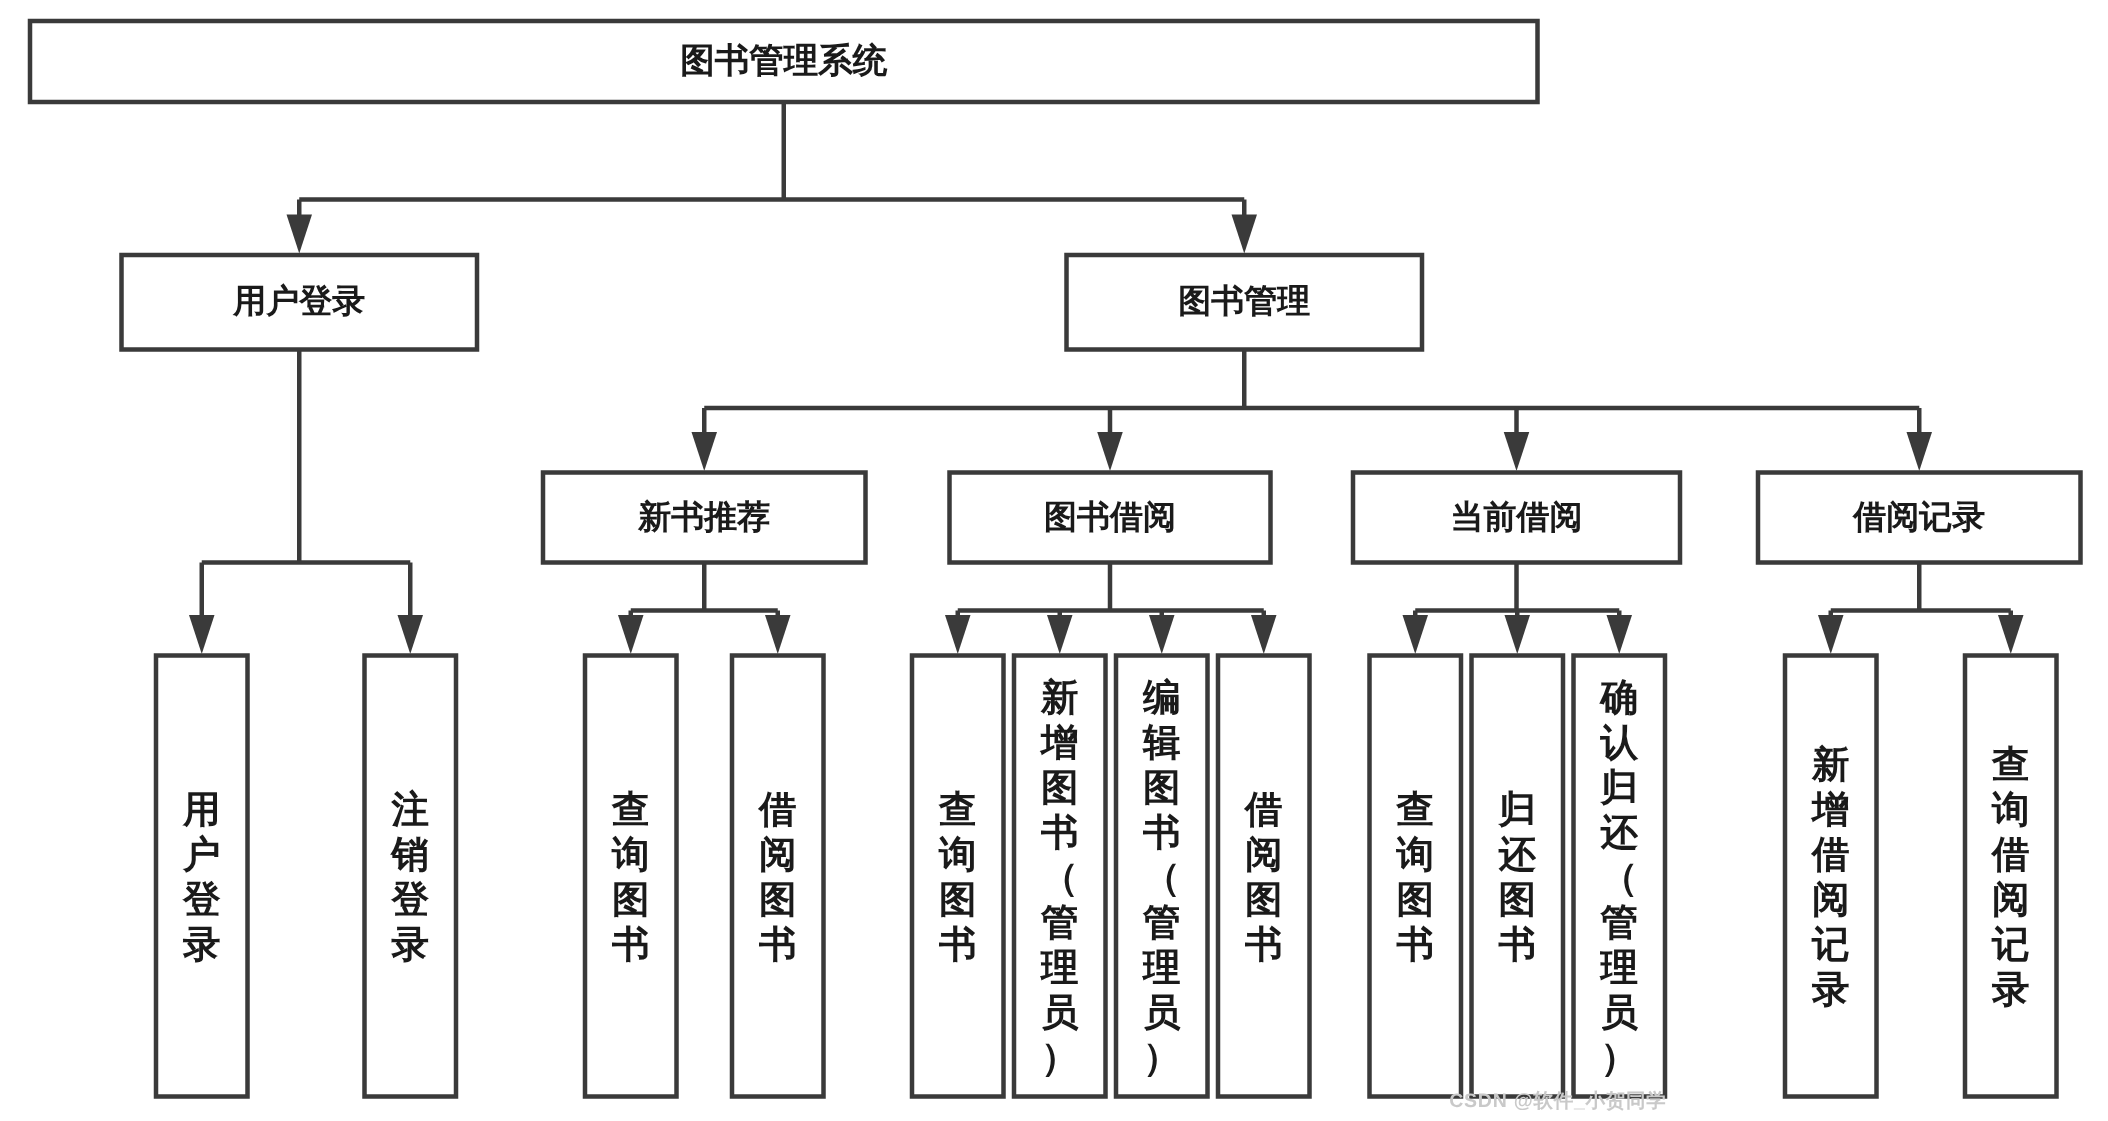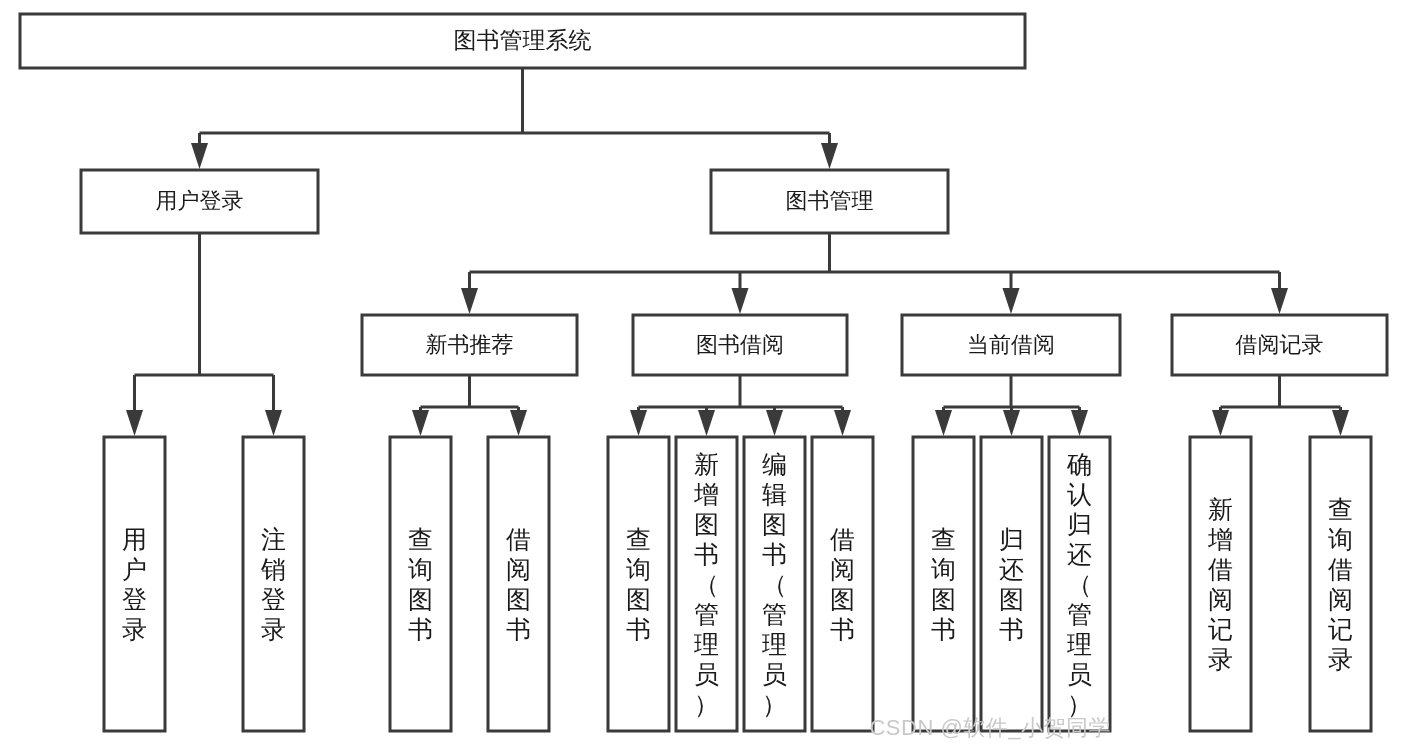--- a/index.html
+++ b/index.html
@@ -10,20 +10,21 @@
   body {
     width: 1405px;
     height: 747px;
     font-family: "Liberation Sans", "DejaVu Sans", sans-serif;
     overflow: hidden;
   }
   #diagram-root {
     position: relative;
     width: 1119px;
     height: 747px;
+    font-weight: bold;
   }
   svg.diagram {
     position: absolute;
     top: 0;
     left: 0;
     width: 1405px;
     height: 747px;
     display: block;
   }
   .node-box {
@@ -56,21 +57,21 @@
     font-family: "Liberation Sans", "DejaVu Sans", sans-serif;
     font-size: 25px;
     text-anchor: middle;
   }
   .watermark {
     position: absolute;
     right: 8px;
     bottom: 4px;
     color: #c9c9c9;
     font-family: "Liberation Sans", "DejaVu Sans", sans-serif;
-    font-size: 22px;
+    font-size: 13px;
     letter-spacing: 0.5px;
     white-space: nowrap;
     user-select: none;
     margin-left: 38px;
   }
 </style>
 </head>
 <body>
 
 <div id="diagram-root">

